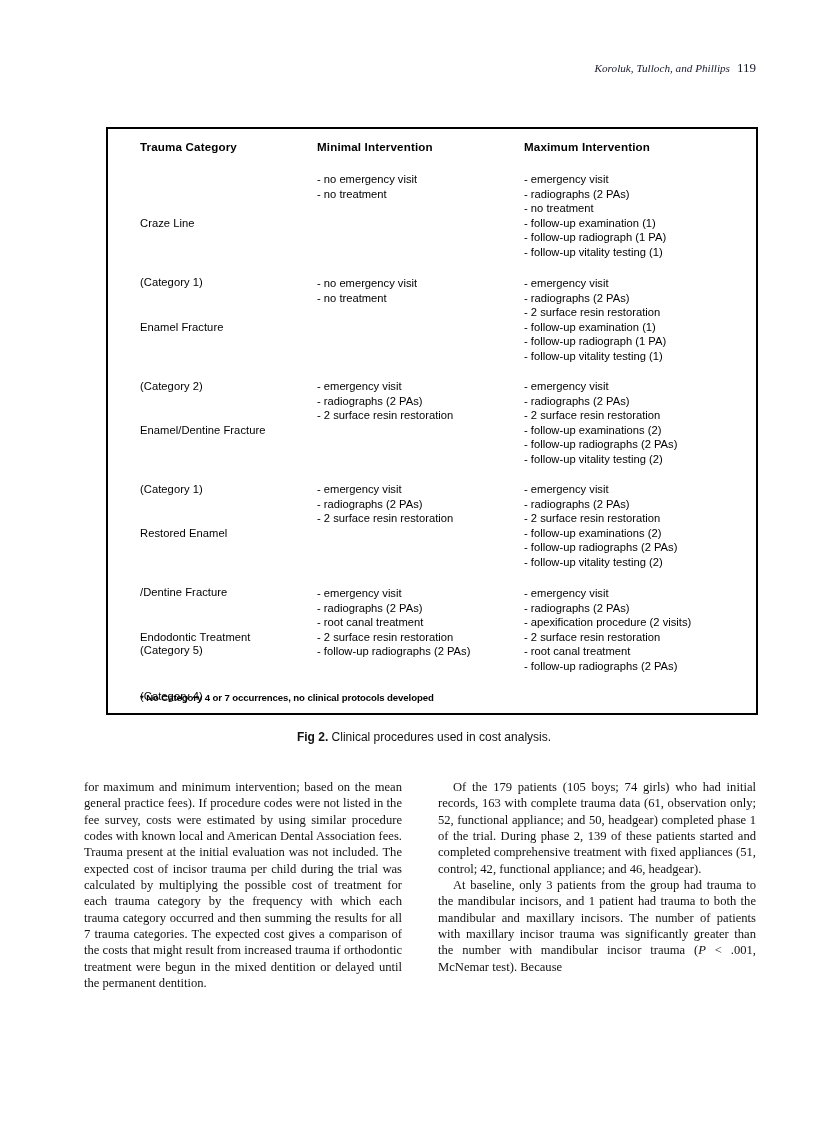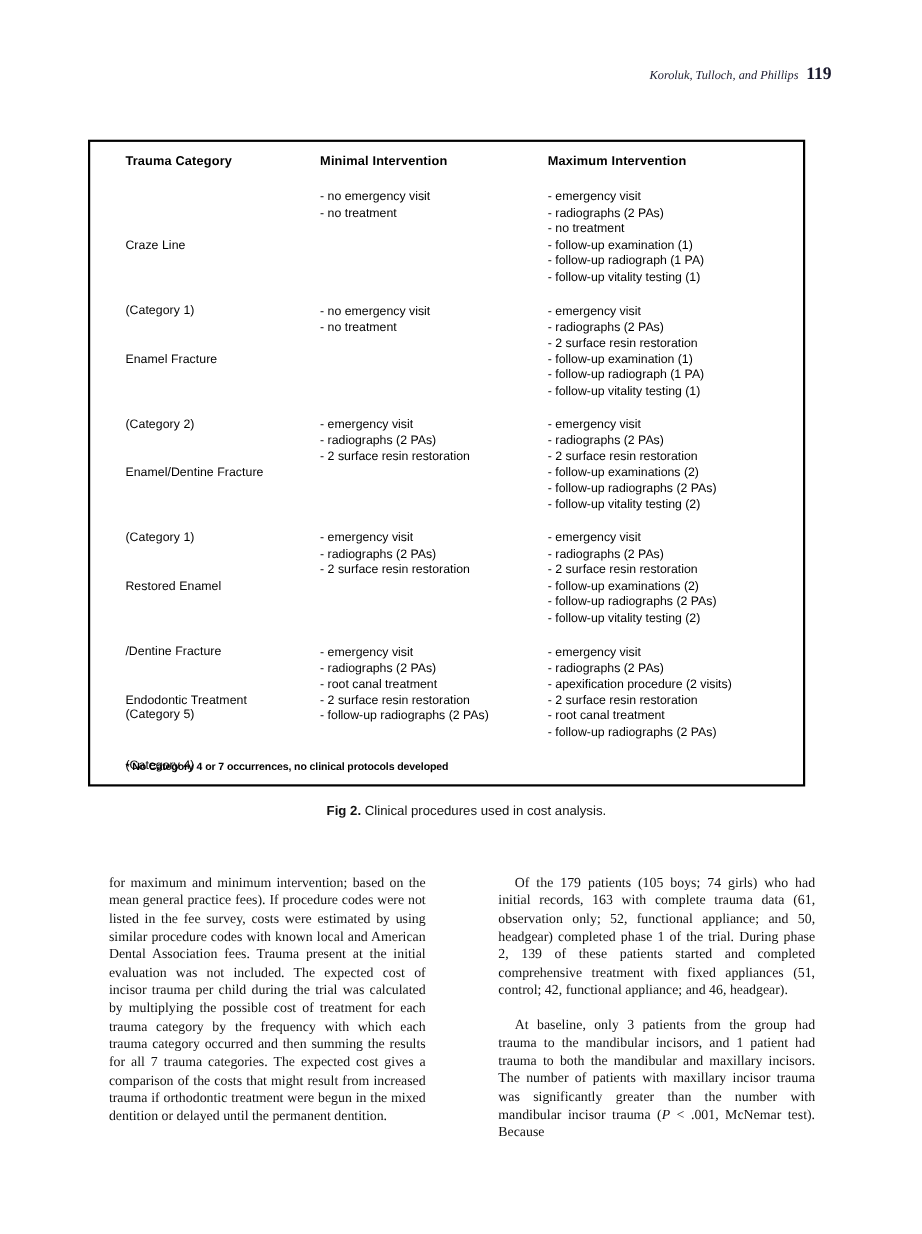--- a/index.html
+++ b/index.html
@@ -47,30 +47,30 @@
     font-family: "Liberation Serif", serif;
     font-size: 11.2px;
     line-height: 15px;
     white-space: nowrap;
     color: #1a1a2e;
   }
   .rh-right .authors {
     font-style: italic;
   }
   .rh-right .pageno {
-    font-weight: bold;
+    font-weight: normal;
     font-style: normal;
     margin-left: 7px;
-    font-size: 16px;
+    font-size: 13px;
   }
 
   
   #figure-box {
     position: absolute;
-    left: 80px;
+    left: 106px;
     top: 127px;
     width: 652px;
     height: 588px;
     border: 2.5px solid #000000;
     box-sizing: border-box;
     background: #ffffff;
   }
 
   .tbl {
     position: absolute;
@@ -166,21 +166,21 @@
     font-size: 12.6px;
     line-height: 16.35px;
     color: #111111;
     text-align: justify;
     text-justify: inter-word;
   }
   .bodycol.left  { left: 0; }
   .bodycol.right { left: 354px; }
 
   .bodycol p {
-    margin: 15px;
+    margin: 0;
     text-align: justify;
   }
   .bodycol p.indent { text-indent: 15px; }
   .bodycol p.noindent { text-indent: 0; }
 
   .sect-head {
     font-family: "Liberation Sans", sans-serif;
     font-weight: bold;
     font-size: 11.8px;
     line-height: 15px;

